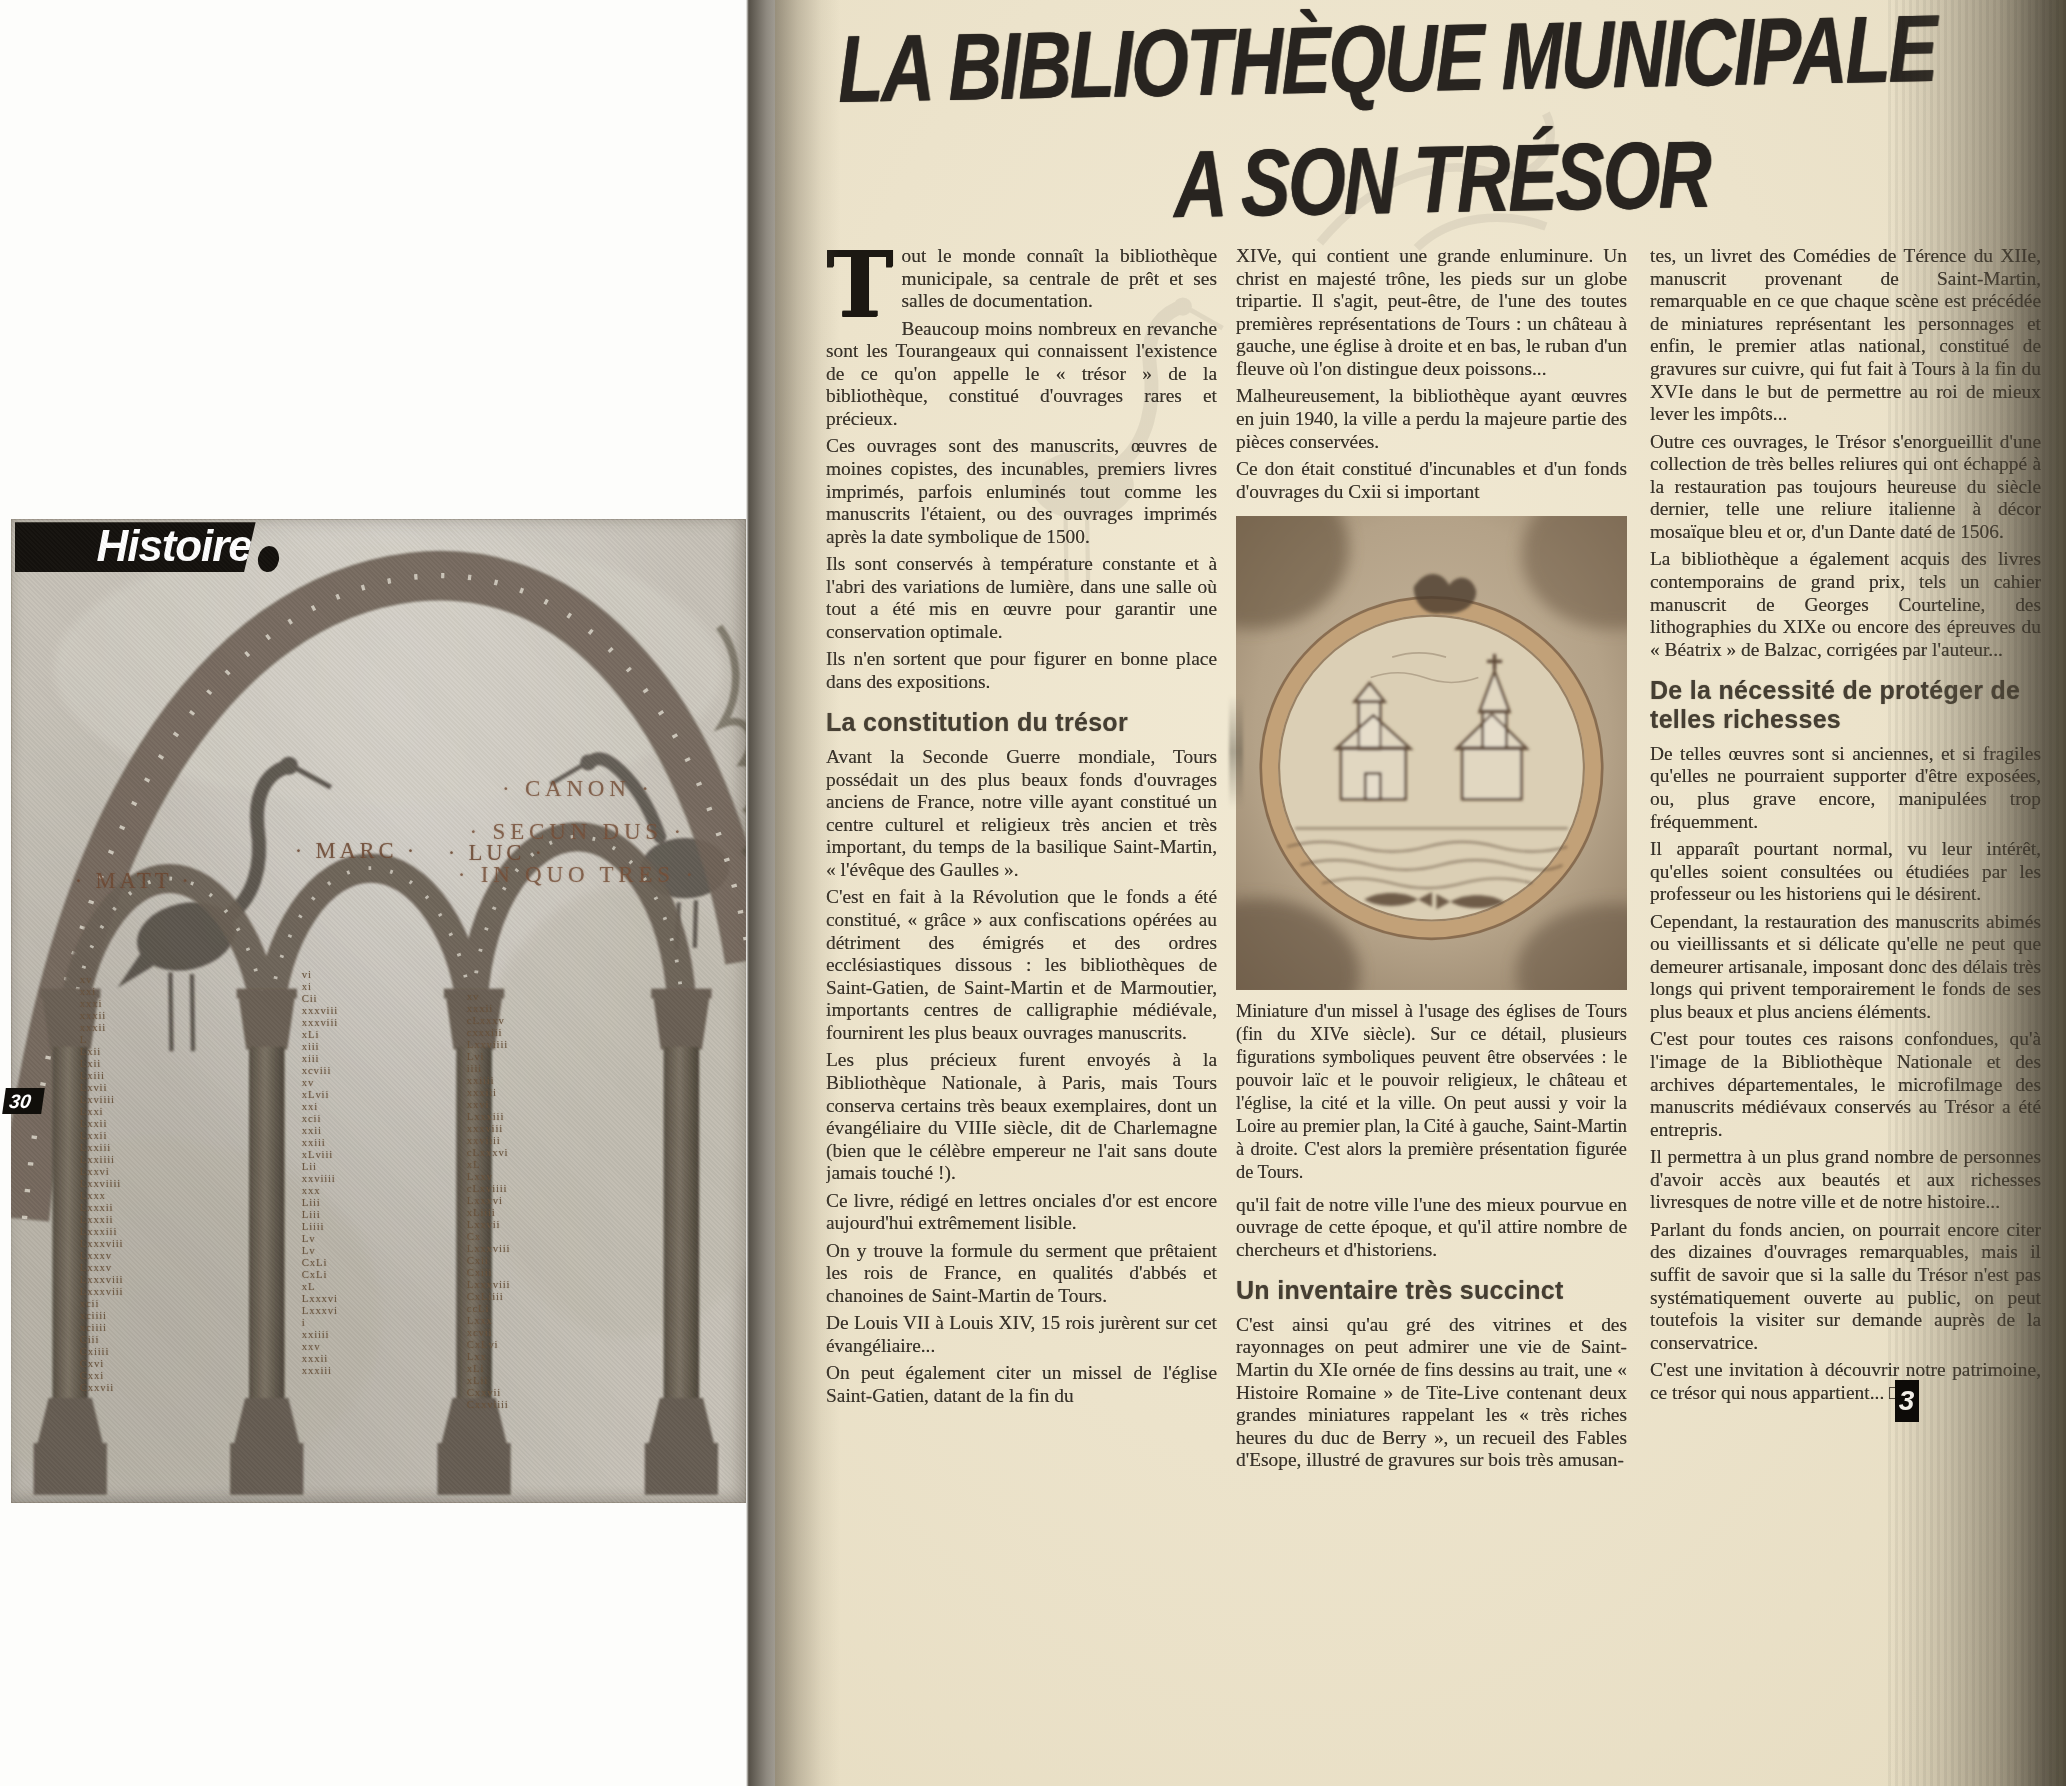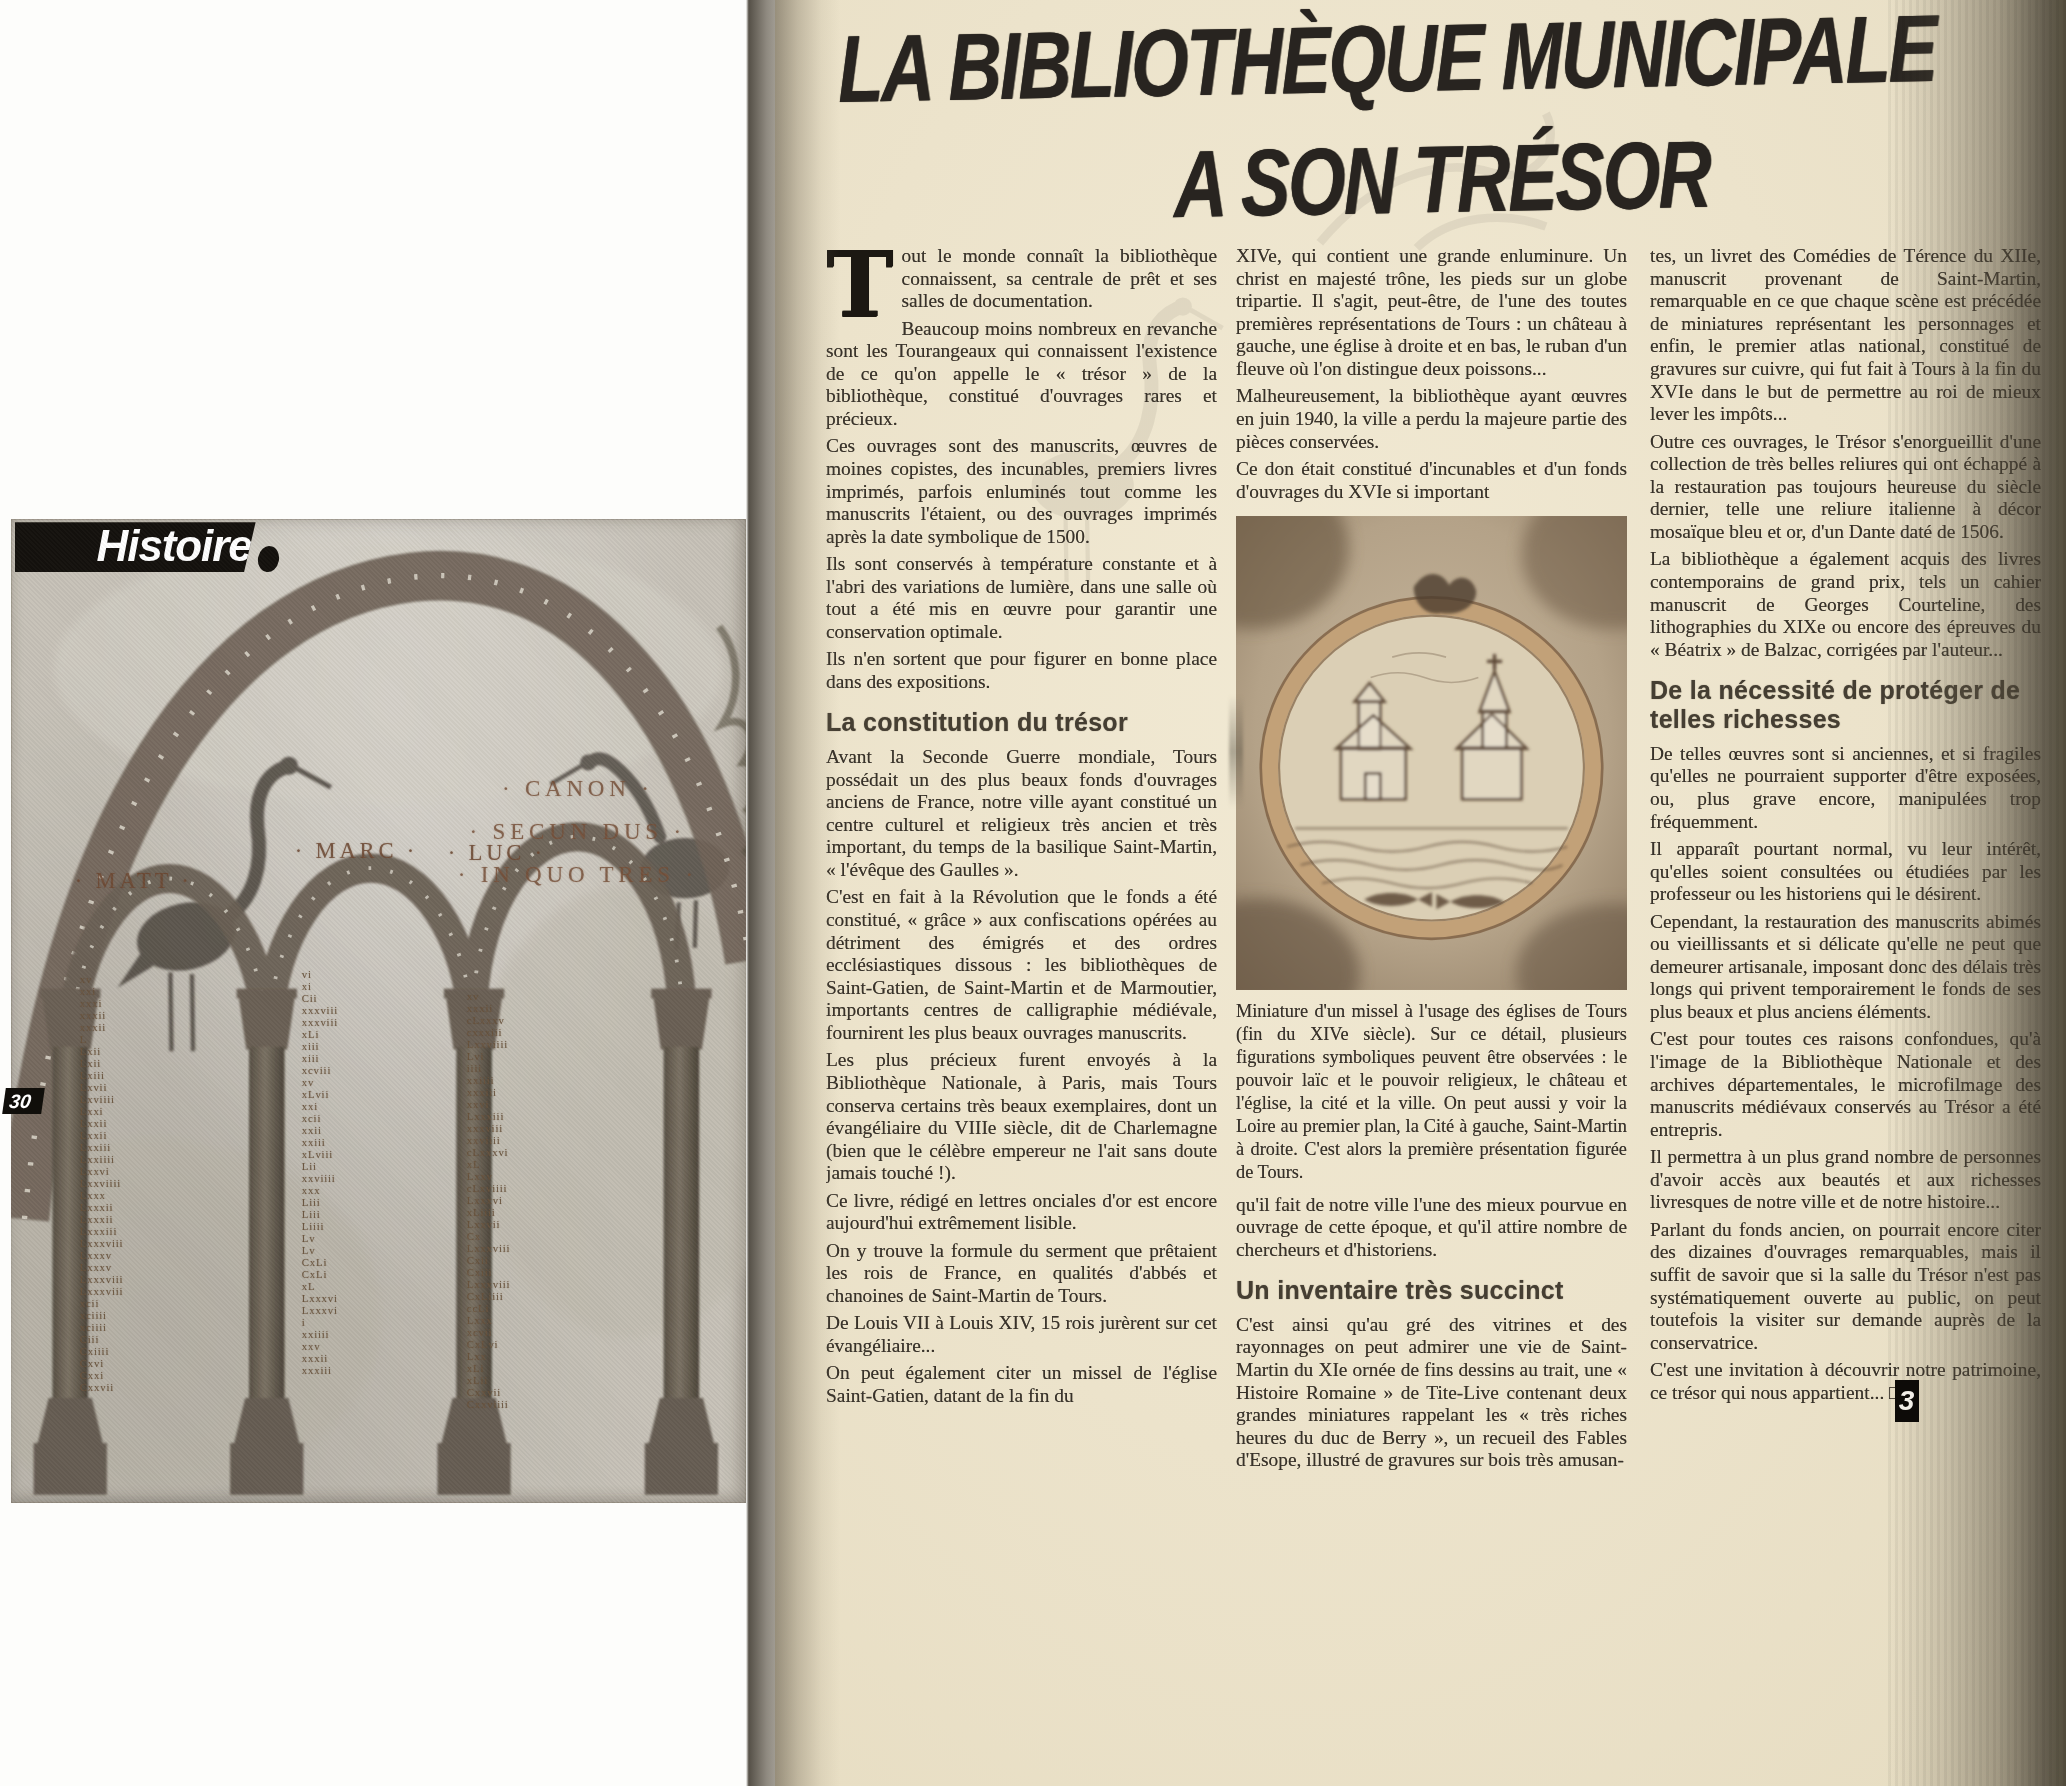--- a/index.html
+++ b/index.html
@@ -313,39 +313,39 @@
     <path d="M 20,300 C 120,180 240,140 340,170 C 420,194 470,120 440,60 M 200,310 C 260,250 360,240 440,270" stroke="#3c3830" stroke-width="16" fill="none"></path>
   </svg>
   <div class="smudge"></div>
 
   <header class="headline">
     <div class="hl1">LA BIBLIOTHÈQUE MUNICIPALE</div>
     <div class="hl2">A SON TRÉSOR</div>
   </header>
 
   <div class="col col-1">
-    <p><span class="dropcap">T</span><span>out le monde connaît la bibliothèque connaissent, sa centrale de prêt et ses salles de documentation.</span></p>
+    <p><span class="dropcap">T</span><span>out le monde connaît la bibliothèque municipale, sa centrale de prêt et ses salles de documentation.</span></p>
     <p>Beaucoup moins nombreux en revanche sont les Tourangeaux qui connaissent l'existence de ce qu'on appelle le « trésor » de la bibliothèque, constitué d'ouvrages rares et précieux.</p>
     <p>Ces ouvrages sont des manuscrits, œuvres de moines copistes, des incunables, premiers livres imprimés, parfois enluminés tout comme les manuscrits l'étaient, ou des ouvrages imprimés après la date symbolique de 1500.</p>
     <p>Ils sont conservés à température constante et à l'abri des variations de lumière, dans une salle où tout a été mis en œuvre pour garantir une conservation optimale.</p>
     <p>Ils n'en sortent que pour figurer en bonne place dans des expositions.</p>
     <h3>La constitution du trésor</h3>
     <p>Avant la Seconde Guerre mondiale, Tours possédait un des plus beaux fonds d'ouvrages anciens de France, notre ville ayant constitué un centre culturel et religieux très ancien et très important, du temps de la basilique Saint-Martin, « l'évêque des Gaulles ».</p>
     <p>C'est en fait à la Révolution que le fonds a été constitué, « grâce » aux confiscations opérées au détriment des émigrés et des ordres ecclésiastiques dissous : les bibliothèques de Saint-Gatien, de Saint-Martin et de Marmoutier, importants centres de calligraphie médiévale, fournirent les plus beaux ouvrages manuscrits.</p>
     <p>Les plus précieux furent envoyés à la Bibliothèque Nationale, à Paris, mais Tours conserva certains très beaux exemplaires, dont un évangéliaire du VIIIe siècle, dit de Charlemagne (bien que le célèbre empereur ne l'ait sans doute jamais touché !).</p>
     <p>Ce livre, rédigé en lettres onciales d'or est encore aujourd'hui extrêmement lisible.</p>
     <p>On y trouve la formule du serment que prêtaient les rois de France, en qualités d'abbés et chanoines de Saint-Martin de Tours.</p>
     <p>De Louis VII à Louis XIV, 15 rois jurèrent sur cet évangéliaire...</p>
     <p>On peut également citer un missel de l'église Saint-Gatien, datant de la fin du</p>
   </div>
 
   <div class="col col-2">
     <p>XIVe, qui contient une grande enluminure. Un christ en majesté trône, les pieds sur un globe tripartie. Il s'agit, peut-être, de l'une des toutes premières représentations de Tours : un château à gauche, une église à droite et en bas, le ruban d'un fleuve où l'on distingue deux poissons...</p>
     <p>Malheureusement, la bibliothèque ayant œuvres en juin 1940, la ville a perdu la majeure partie des pièces conservées.</p>
-    <p>Ce don était constitué d'incunables et d'un fonds d'ouvrages du XVIe si important</p>
+    <p>Ce don était constitué d'incunables et d'un fonds d'ouvrages du Cxii si important</p>
 
     <figure class="mini">
       <svg width="391" height="474" viewBox="0 0 726 880">
         <defs>
           <radialGradient id="mbg" cx="50%" cy="45%" r="75%">
             <stop offset="0" stop-color="#c6b69d"></stop>
               <stop offset=".6" stop-color="#b4a288"></stop>
               <stop offset="1" stop-color="#8d7a62"></stop>
           </radialGradient>
           <filter id="mb1" x="-20%" y="-20%" width="140%" height="140%">

